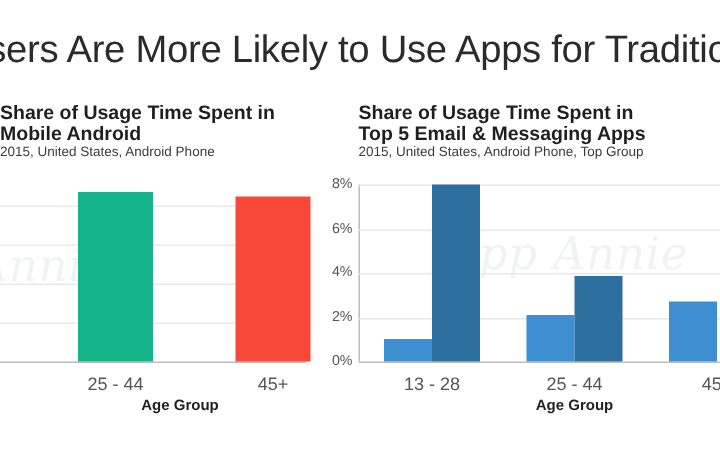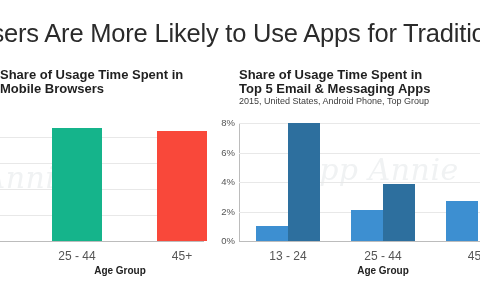--- a/index.html
+++ b/index.html
@@ -156,21 +156,22 @@
 
 <div id="headline">
   <div class="headline-text">Older Users Are More Likely to Use Apps for Traditional Activities</div>
 </div>
 
 <div class="panel" id="panel-left">
   <div class="panel-inner">
 
     <div class="titles">
       <div class="chart-title">Share of Usage Time Spent in</div>
-      <div class="chart-title">Mobile Browsers</div>
+      <div class="chart-title">Mobile Android</div>
+      <div class="chart-subtitle">2015, United States, Android Phone</div>
     </div>
 
     <div class="watermark" id="wm-left">App Annie</div>
 
     <div class="plot" id="plot-left">
 
       <div class="gridline axis-base" style="top:120px;"></div>
       <div class="gridline" style="top:94px;"></div>
       <div class="gridline" style="top:68px;"></div>
       <div class="gridline" style="top:42px;"></div>
@@ -215,21 +216,21 @@
       <div class="ytick" style="top:0px;">8%</div>
 
       <div class="bar" style="left:17px; width:32px; height:14.8px; background:#3d8fd1;"></div>
       <div class="bar" style="left:49px; width:32px; height:118px; background:#2d6f9e;"></div>
 
       <div class="bar" style="left:112px; width:32px; height:31px; background:#3d8fd1;"></div>
       <div class="bar" style="left:144px; width:32px; height:57.5px; background:#2d6f9e;"></div>
 
       <div class="bar" style="left:207px; width:32px; height:40px; background:#3d8fd1;"></div>
 
-      <div class="xtick" style="left:49px;">13 - 24</div>
+      <div class="xtick" style="left:49px;">13 - 28</div>
       <div class="xtick" style="left:144px;">25 - 44</div>
       <div class="xtick" style="left:239px;">45+</div>
 
       <div class="xaxis-title" style="left:144px;">Age Group</div>
     </div>
 
   </div>
 </div>
 
 </body></html>

